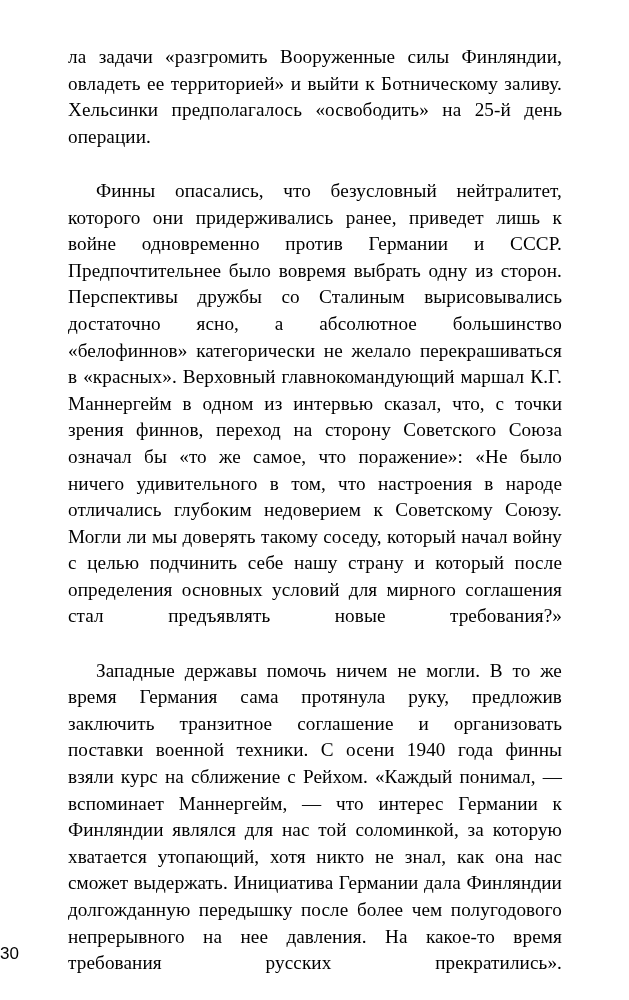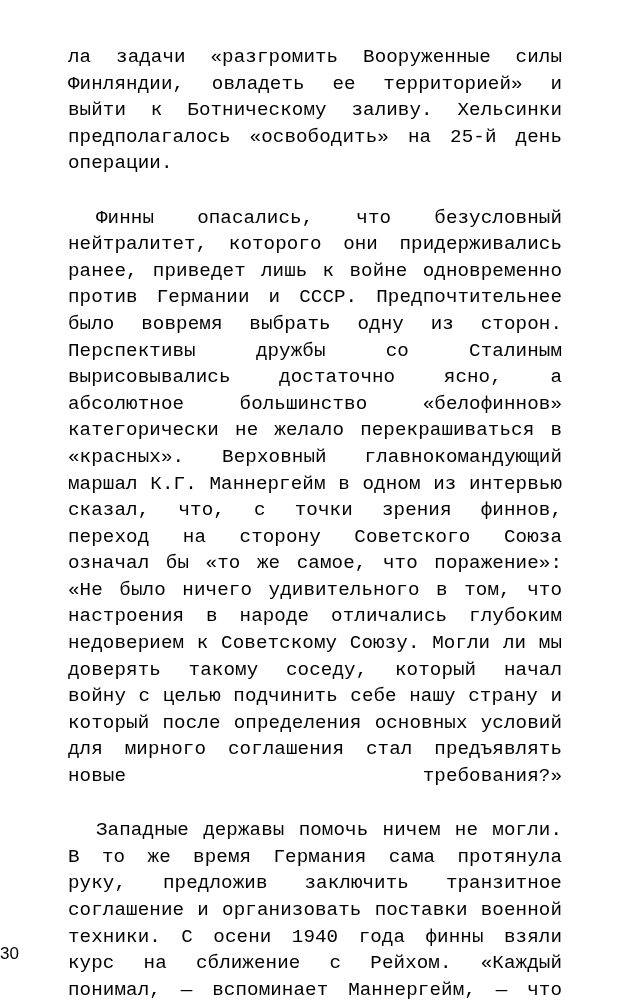--- a/index.html
+++ b/index.html
@@ -35,21 +35,20 @@
     margin: 0;
     font-size: 19.2px;
     line-height: 26.6px;
     text-align: justify;
     text-justify: inter-word;
     text-indent: 28px;
     hyphens: manual;
     -webkit-hyphens: manual;
     word-spacing: 0.02em;
     letter-spacing: 0.005em;
-    font-family: Liberation Mono, monospace;
   }
 
   .para.continuation {
     text-indent: 0;
   }
 
   .para + .para {
     margin-top: 1px;
   }
 

